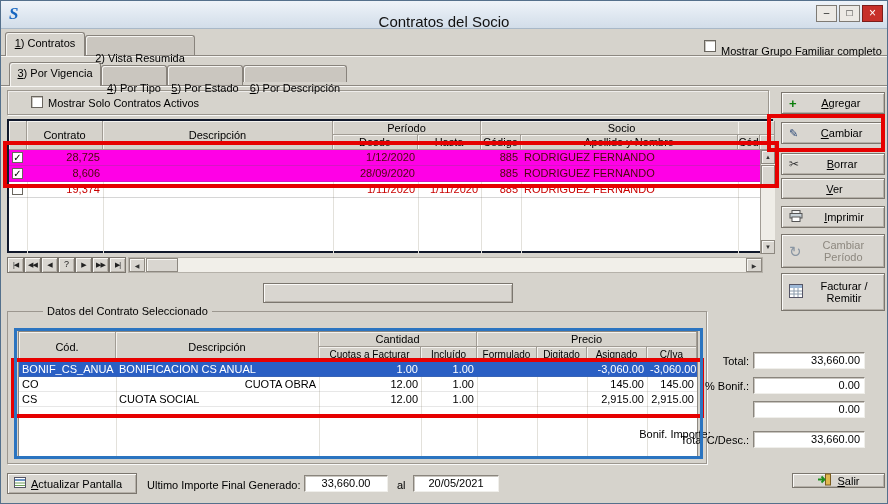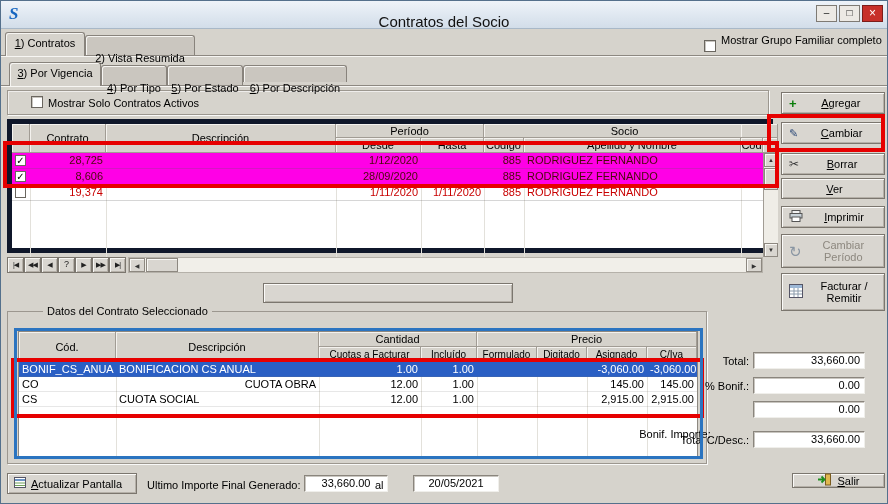--- a/index.html
+++ b/index.html
@@ -26,21 +26,21 @@
   .tab.inactive { background:#cac6bf; z-index:1; padding-top:16px; }
   .u { text-decoration:underline; }
 
   .etched { position:absolute; border:1px solid #9c978f; box-shadow:1px 1px 0 rgba(255,255,255,.85), inset 1px 1px 0 rgba(255,255,255,.6); }
   .chk { position:absolute; width:12px; height:12px; background:#fff; border:1px solid #6a665f;
          box-shadow:inset 1px 1px 0 #c9c6c0; font-size:10px; line-height:10px; text-align:center; }
   .lbl11 { position:absolute; font-size:11px; white-space:nowrap; }
 
   
   .grid { position:absolute; left:6px; top:118px; width:766px; height:134px; background:#fff;
-          border:5px solid #0f172a;padding-left:12px; }
+          border:2px solid #0f172a;padding-left:12px; }
   .gh { position:absolute; background:#d5d2cb; border-right:1px solid #a19c94; border-bottom:1px solid #a19c94;
         box-shadow:inset 1px 1px 0 #f4f2ee; display:flex; align-items:center; justify-content:center;
         overflow:hidden; white-space:nowrap; }
   .glines { position:absolute; left:0; top:29px; width:751px; height:104px;
      background:
        linear-gradient(#e3e1db,#e3e1db) 18px 0/1px 100% no-repeat,
        linear-gradient(#e3e1db,#e3e1db) 94px 0/1px 100% no-repeat,
        linear-gradient(#e3e1db,#e3e1db) 324px 0/1px 100% no-repeat,
        linear-gradient(#e3e1db,#e3e1db) 409px 0/1px 100% no-repeat,
        linear-gradient(#e3e1db,#e3e1db) 472px 0/1px 100% no-repeat,
@@ -123,21 +123,21 @@
   </div>
 
   <div class="hline" style="left:0;top:54px;width:886px;"></div>
   <div class="tab" style="left:4px;top:31px;width:80px;height:24px;">
     <span class="u">1</span><span>) Contratos</span>
   </div>
   <div class="tab inactive" style="left:84px;top:34px;width:110px;height:20px;">
     <span class="u">2</span><span>) Vista Resumida</span>
   </div>
   <div class="chk" style="left:703px;top:39px;"></div>
-  <div class="lbl11" style="left:720px;top:33px;">Mostrar Grupo Familiar completo</div>
+  <div class="lbl11" style="left:720px;top:44px;">Mostrar Grupo Familiar completo</div>
 
   <div class="hline" style="left:0;top:84px;width:886px;"></div>
   <div class="tab" style="left:8px;top:61px;width:92px;height:24px;">
     <span class="u">3</span><span>) Por Vigencia</span>
   </div>
   <div class="tab inactive" style="left:100px;top:64px;width:66px;height:20px;">
     <span class="u">4</span><span>) Por Tipo</span>
   </div>
   <div class="tab inactive" style="left:166px;top:64px;width:76px;height:20px;">
     <span class="u">5</span><span>) Por Estado</span>
@@ -323,21 +323,21 @@
     <span class="icon"><svg width="12" height="11" viewBox="0 0 12 11">
           <rect x="0.5" y="0.5" width="11" height="10" fill="#fff" stroke="#556"></rect>
           <line x1="1" y1="3" x2="11" y2="3" stroke="#3a6fb0" stroke-width="1.5"></line>
           <line x1="1" y1="6" x2="11" y2="6" stroke="#6fa05a"></line>
           <line x1="1" y1="8.5" x2="11" y2="8.5" stroke="#6fa05a"></line>
         </svg></span>
     <span class="af">Actualizar Pantalla</span>
   </div>
   <div class="lbl11" style="left:146px;top:478px;">Ultimo Importe Final Generado:</div>
   <div class="field ctr" style="left:303px;top:474px;width:84px;height:17px;">33,660.00</div>
-  <div class="lbl11" style="left:374px;top:478px;text-align:center;">al</div>
+  <div class="lbl11" style="left:396px;top:478px;text-align:center;">al</div>
   <div class="field ctr" style="left:412px;top:474px;width:86px;height:17px;">20/05/2021</div>
   <div class="btn" style="left:791px;top:472px;width:93px;height:15px;display:flex;align-items:center;justify-content:center;gap:6px;">
     <span class="icon"><svg width="14" height="13" viewBox="0 0 14 13">
           <rect x="8.5" y="1" width="5" height="11" fill="#e0b84f" stroke="#7a5b1e"></rect>
           <path d="M1 6.5 h6 M4.5 3.5 l3 3 -3 3" stroke="#1f8f1f" stroke-width="1.8" fill="none"></path>
         </svg></span>
     <span class="af">Salir</span>
   </div>
 
   <div class="annot red" style="left:766px;top:113px;width:118px;height:38px;"></div>

